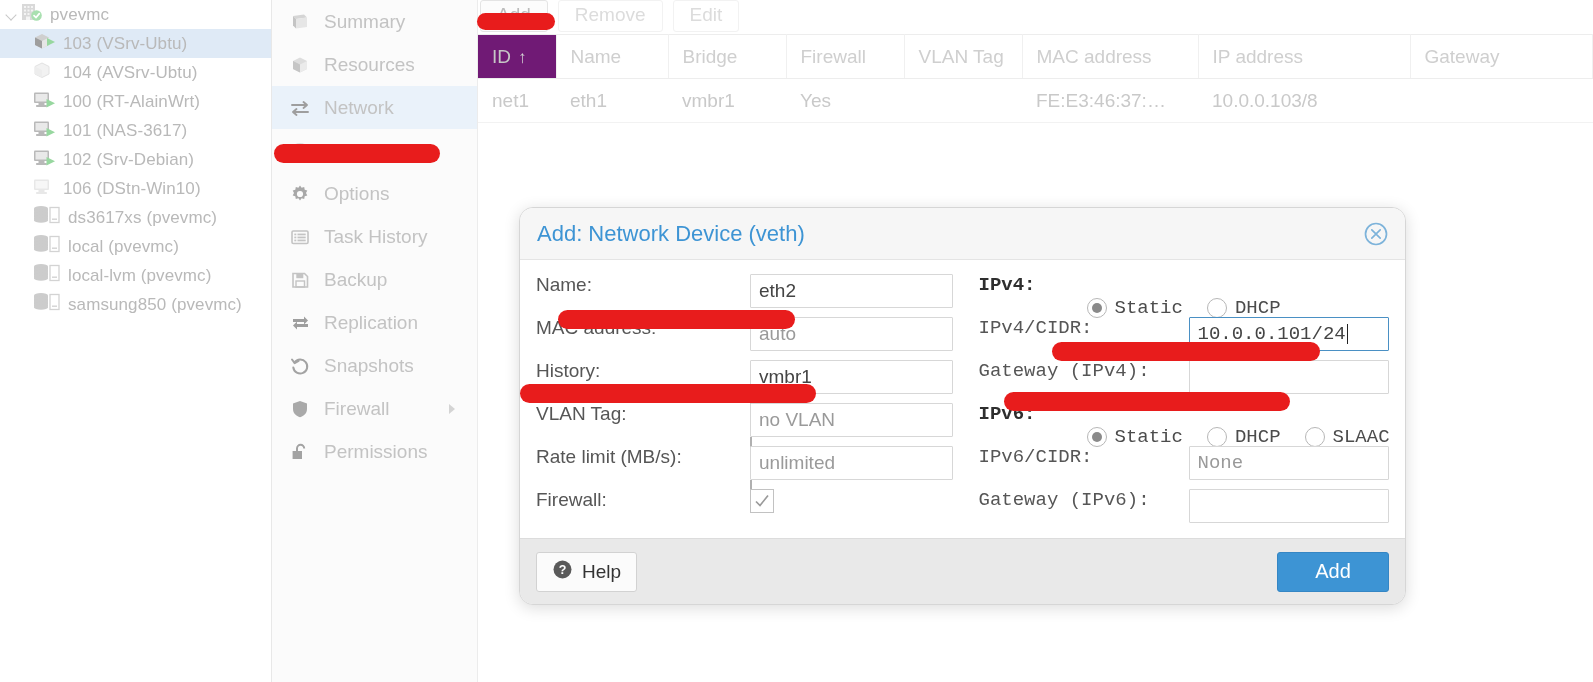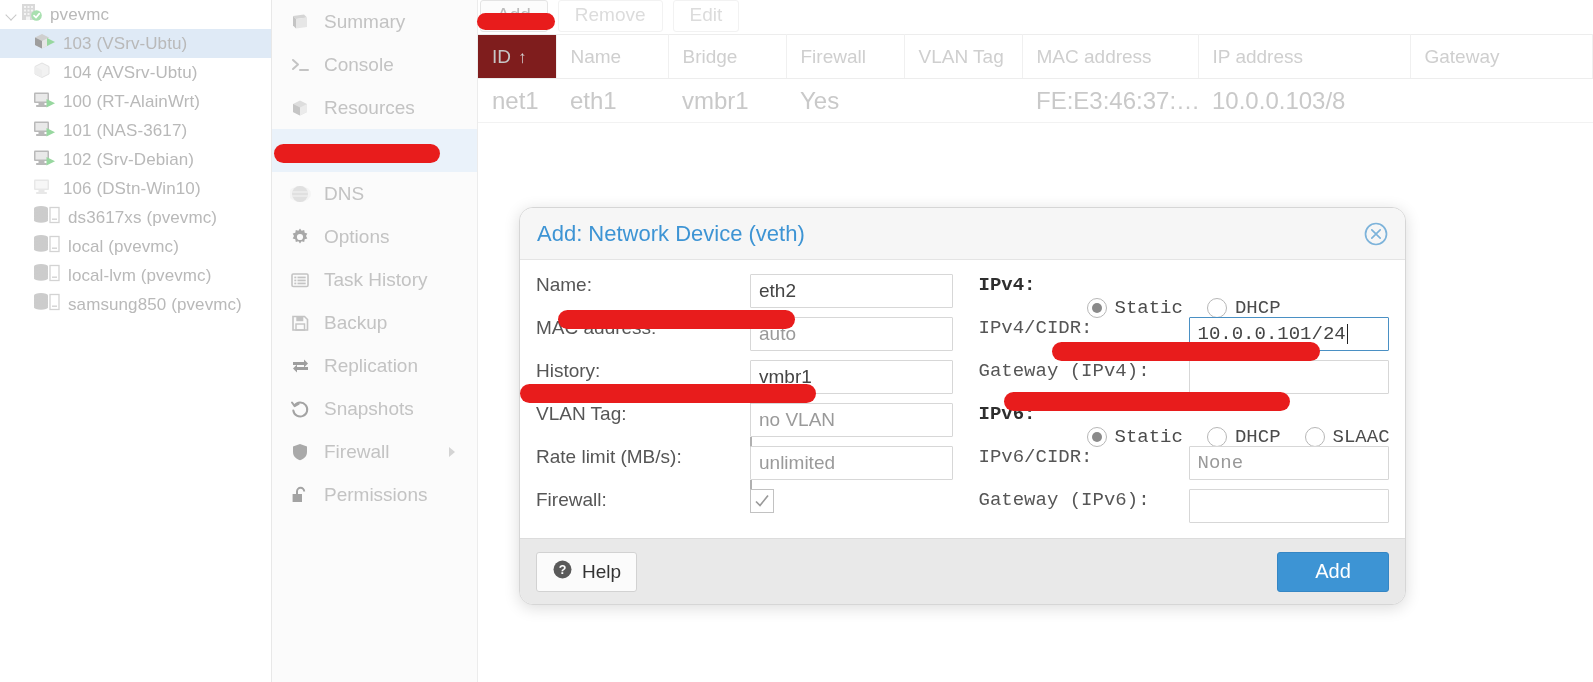--- a/index.html
+++ b/index.html
@@ -74,24 +74,24 @@
   .tbtn.disabled { color: #dcdcdc; border-color: #f2f2f2; background: #fff; }
 
   table.grid { width: 100%; border-collapse: collapse; table-layout: fixed; }
   table.grid th {
     font-weight: normal; text-align: left; font-size: 19px; color: #cfcfcf;
     height: 44px; padding-left: 14px;
     border-top: 1px solid #ededed; border-bottom: 1px solid #ededed;
     border-right: 1px solid #f0f0f0;
     white-space: nowrap; overflow: hidden;
   }
-  table.grid th.sorted { background: #7f1d1d; color: #c6c6c6; }
+  table.grid th.sorted { background: #701a75; color: #c6c6c6; }
   table.grid th .sortarrow { margin-left: 7px; font-size: 17px; color: #d5d5d5; }
   table.grid td {
-    font-size: 24px; color: #c9c9c9; height: 44px; padding-left: 14px;
+    font-size: 19px; color: #c9c9c9; height: 44px; padding-left: 14px;
     border-bottom: 1px solid #f2f2f2; white-space: nowrap; overflow: hidden;
   }
 
   
   #dialog {
     position: absolute; left: 519px; top: 207px; width: 887px; height: 398px;
     background: #ffffff;
     border: 1px solid #d6d6d6; border-radius: 14px;
     box-shadow: 0 3px 16px rgba(0,0,0,.14);
     overflow: hidden;
@@ -338,29 +338,20 @@
   <div id="nav">
       <div class="nav-row">
         <span class="nav-ico">
           <svg width="20" height="20" viewBox="0 0 20 20" aria-hidden="true">
             <path d="M3 4 L14 2.5 L17 5.5 L6 7 Z" fill="#d5d5d5"></path>
             <path d="M3 4 L6 7 L6 16.5 L3 13.5 Z" fill="#c4c4c4"></path>
             <path d="M6 7 L17 5.5 L17 15 L6 16.5 Z" fill="#e6e6e6"></path>
           </svg>
         </span>
         <span class="nav-label">Summary</span>
-      </div>
-      <div class="nav-row">
-        <span class="nav-ico">
-          <svg width="21" height="20" viewBox="0 0 21 20" aria-hidden="true">
-            <path d="M3 5 L8 9.5 L3 14" fill="none" stroke="#c4c4c4" stroke-width="2" stroke-linecap="round" stroke-linejoin="round"></path>
-            <path d="M10 15 L18 15" stroke="#c4c4c4" stroke-width="2" stroke-linecap="round"></path>
-          </svg>
-        </span>
-        <span class="nav-label">Console</span>
       </div>
       <div class="nav-row">
         <span class="nav-ico">
           <svg width="21" height="20" viewBox="0 0 21 20" aria-hidden="true">
             <path d="M3 6 L10 2.5 L17 6 L17 14 L10 17.5 L3 14 Z" fill="#dddddd"></path>
             <path d="M3 6 L10 9.5 L10 17.5 L3 14 Z" fill="#c5c5c5"></path>
             <path d="M10 9.5 L17 6 L17 14 L10 17.5 Z" fill="#ebebeb"></path>
           </svg>
         </span>
         <span class="nav-label">Resources</span>

